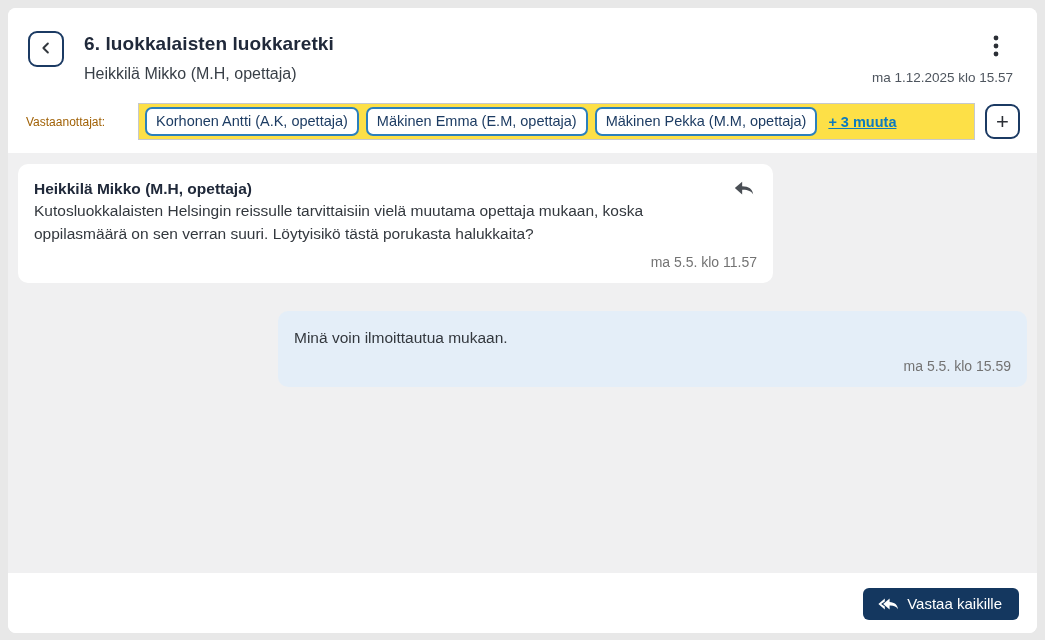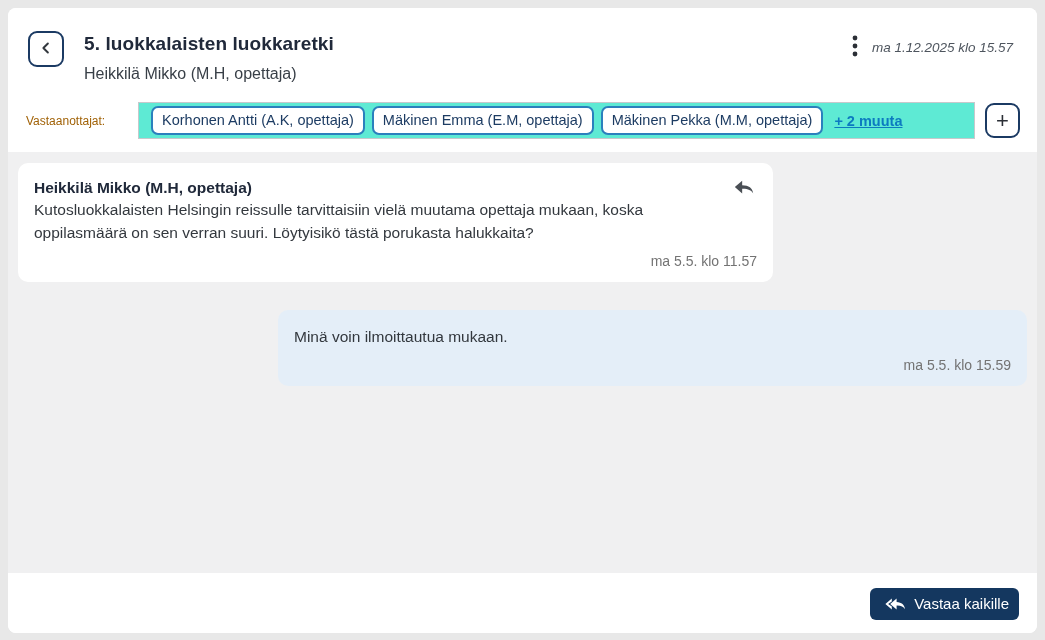--- a/index.html
+++ b/index.html
@@ -34,23 +34,22 @@
   }
   .titles { margin-left: 20px; flex: 1; }
   .title {
     font-size: 19px; font-weight: 700; color: #20293a;
     line-height: 25px; letter-spacing: .1px;
   }
   .subtitle {
     font-size: 16px; color: #383f47; margin-top: 7px; line-height: 21px;
   }
   .header-right {
-    display: flex; flex-direction: row; 
+    display: flex; flex-direction: column; align-items: flex-end;
     padding-right: 6px;
-    font-style: italic;
   }
   .kebab-btn {
     background: none; border: none; cursor: pointer;
     padding: 2px 6px; line-height: 0;
   }
   .header-timestamp {
     font-size: 13.5px; color: #4e555e; margin-top: 9px; white-space: nowrap;
   }
 
   
@@ -61,22 +60,22 @@
   }
   .recipients-label {
     font-size: 12px; color: #a16207;
     width: 112px; flex: 0 0 112px;
   }
   .chips-box {
     flex: 1;
     border: 1px solid #c6c9cc;
     min-height: 37px;
     display: flex; align-items: center;
-    padding: 3px 12px; gap: 7px;
-    background: #5eead4;
+    padding: 3px 6px; gap: 7px;
+    background: #fde047;
   }
   .chip {
     border: 2px solid #2b80bd;
     border-radius: 7px;
     background: #ffffff;
     color: #1d3c63;
     font-size: 14.5px;
     padding: 4px 9px 5px;
     white-space: nowrap;
     cursor: pointer;
@@ -138,40 +137,40 @@
     background: #ffffff;
     padding: 15px 18px 13px;
     display: flex; justify-content: flex-end; align-items: center;
   }
   .reply-all-btn {
     background: #14375f;
     color: #ffffff;
     border: none; border-radius: 6px;
     font-family: inherit;
     font-size: 15px;
-    padding: 7px 10px 8px 14px;
+    padding: 7px 17px 8px 14px;
     display: flex; align-items: center; gap: 8px;
     cursor: pointer;
   }
 </style>
 </head>
 <body>
 
 <div class="app-card">
 
   <div class="header">
     <button class="back-btn">
       <span>
         <svg width="18" height="18" viewBox="0 0 24 24" fill="none" stroke="#33383e" stroke-width="2.6" stroke-linecap="round" stroke-linejoin="round">
             <polyline points="14.5 6 8.5 12 14.5 18"></polyline>
           </svg>
       </span>
     </button>
     <div class="titles">
-      <div class="title">5. luokkalaisten luokkaretki</div>
+      <div class="title">6. luokkalaisten luokkaretki</div>
       <div class="subtitle">Heikkilä Mikko (M.H, opettaja)</div>
     </div>
     <div class="header-right">
       <button class="kebab-btn">
         <span>
           <svg width="22" height="26" viewBox="0 0 22 26">
               <circle cx="11" cy="5" r="2.4" fill="#2b2f36"></circle>
               <circle cx="11" cy="13" r="2.4" fill="#2b2f36"></circle>
               <circle cx="11" cy="21" r="2.4" fill="#2b2f36"></circle>
             </svg>
@@ -180,21 +179,21 @@
       <div class="header-timestamp">ma 1.12.2025 klo 15.57</div>
     </div>
   </div>
 
   <div class="recipients-row">
     <div class="recipients-label">Vastaanottajat:</div>
     <div class="chips-box">
       <span class="chip">Korhonen Antti (A.K, opettaja)</span>
       <span class="chip">Mäkinen Emma (E.M, opettaja)</span>
       <span class="chip">Mäkinen Pekka (M.M, opettaja)</span>
-      <a class="more-link">+ 2 muuta</a>
+      <a class="more-link">+ 3 muuta</a>
     </div>
     <button class="add-btn">+</button>
   </div>
 
   <div class="thread">
 
     <div class="msg msg-white">
       <div class="msg-head">
         <div class="msg-sender">Heikkilä Mikko (M.H, opettaja)</div>
         <span class="reply-flag">

